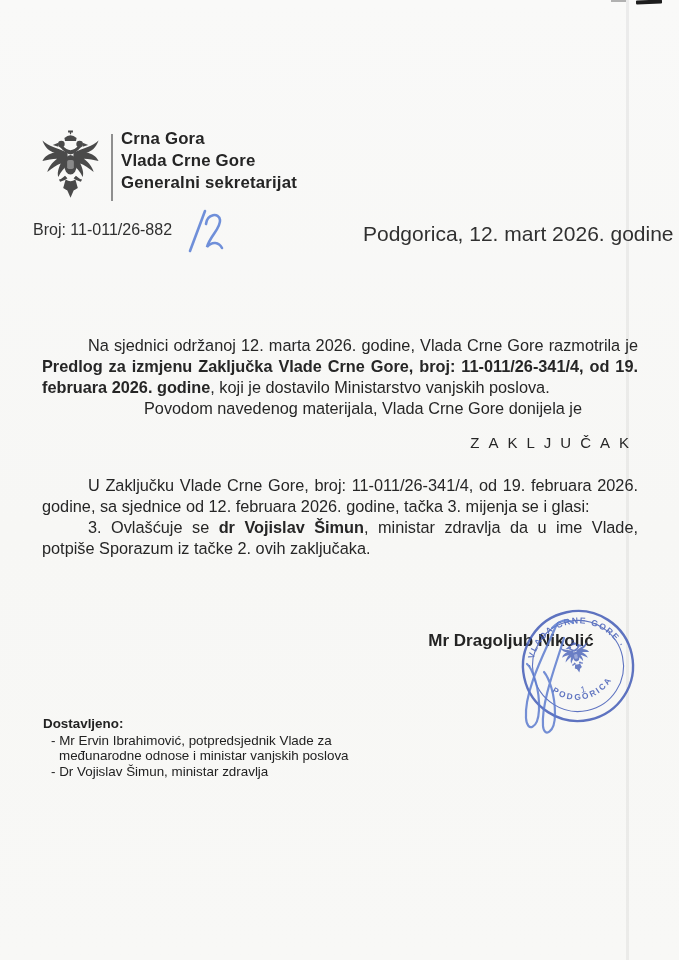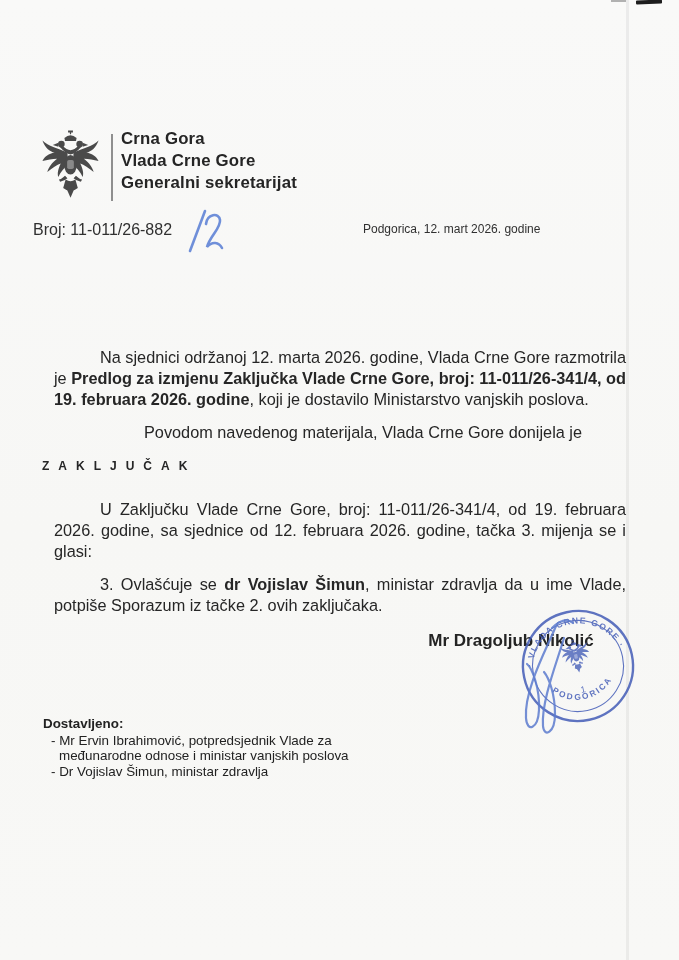--- a/index.html
+++ b/index.html
@@ -12,27 +12,27 @@
   .streak{position:absolute;left:626px;top:0;width:3px;height:100%;background:rgba(150,150,150,.13);}
   .mark1{position:absolute;left:636px;top:0;width:26px;height:4px;background:#1d1d1d;border-radius:1px;transform:rotate(-2deg);}
   .mark2{position:absolute;left:611px;top:0;width:15px;height:2px;background:#777;opacity:.55;}
 
   
   .coa{position:absolute;left:40px;top:127px;width:61px;height:78px;color:#4a4a4a;}
   .sep{position:absolute;left:111px;top:134px;width:2px;height:67px;background:#8f8f8f;}
   .org{position:absolute;left:121px;top:128px;font-weight:bold;font-size:16.8px;line-height:22px;color:#252525;letter-spacing:.2px;}
   .refnum{position:absolute;left:33px;top:221px;font-size:16px;color:#303030;}
   .handnum{position:absolute;left:183px;top:205px;width:46px;height:54px;color:#6f8fd9;}
-  .date{position:absolute;left:363px;top:222px;font-size:12px;color:#303030;}
+  .date{position:absolute;left:363px;top:222px;font-size:21px;color:#303030;}
 
   
   .bodytext{position:absolute;left:42px;top:335px;width:596px;font-size:16.3px;line-height:21px;text-align:justify;color:#262626;}
-  .bodytext p{margin:12px;text-indent:46px;}
+  .bodytext p{margin:0;text-indent:46px;}
   .bodytext p.nj{text-align:center;}
-  .bodytext .h{text-align:left;text-indent:0;font-weight:bold;letter-spacing:9px;font-size:12px;margin:13px 0 22px;}
+  .bodytext .h{text-align:right;text-indent:0;font-weight:normal;letter-spacing:9px;font-size:15px;margin:13px 0 22px;}
 
   
   .sig{position:absolute;left:386px;top:630px;width:250px;text-align:center;font-weight:bold;color:#242424;}
   .sig .t{font-size:17.5px;line-height:22px;letter-spacing:.3px;}
   .sig .n{font-size:17px;line-height:22px;}
   .stamp{position:absolute;left:518px;top:606px;width:120px;height:120px;color:#3d57b5;opacity:.82;}
   .signat{position:absolute;left:500px;top:616px;width:100px;height:130px;color:#5d7ccf;opacity:.85;}
 
   
   .dist{position:absolute;left:43px;top:716px;width:326px;font-size:13.4px;line-height:15.6px;color:#222;}

